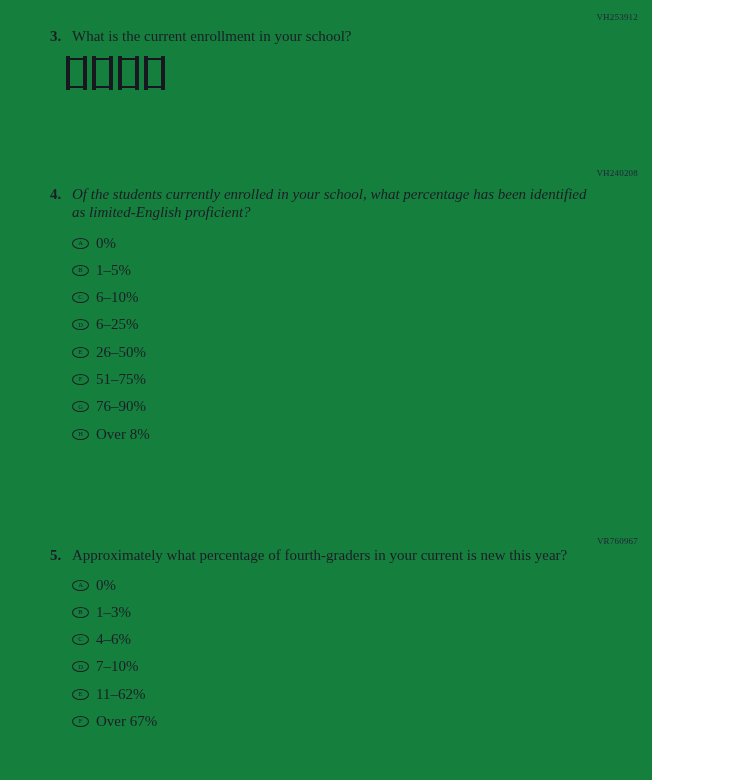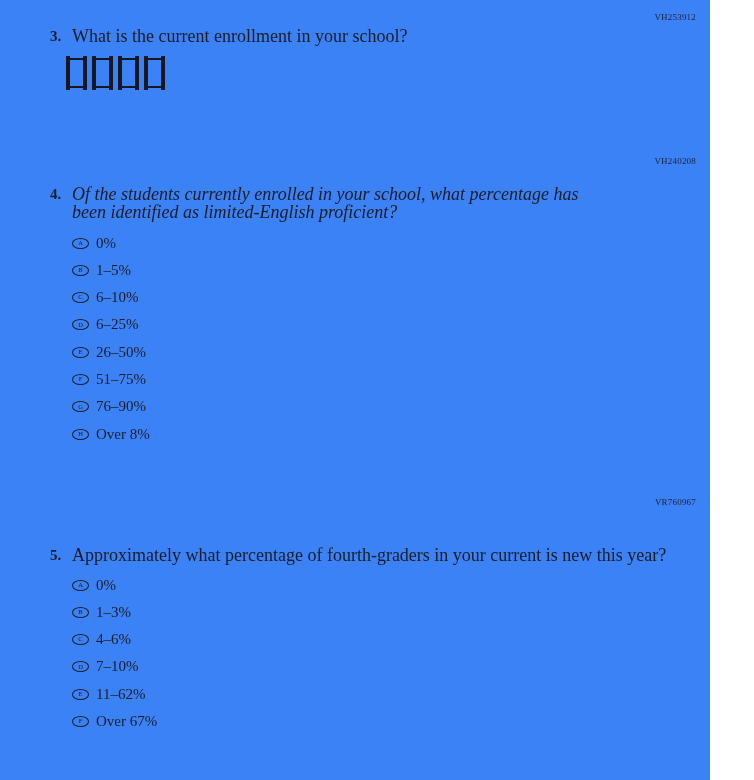--- a/index.html
+++ b/index.html
@@ -1,28 +1,28 @@
 <!DOCTYPE html>
 <html><head>
 <meta charset="utf-8">
 <style>
   html,body{margin:0;padding:0;background:#fff;}
   .page{
-    position:relative;width:710px;height:780px;background:#3b82f6;overflow:hidden;
-    font-family:"Liberation Serif","DejaVu Serif",serif;color:#1c1c26;
+    position:relative;width:624px;height:780px;background:#15803d;overflow:hidden;
+    font-family:"Liberation Serif","DejaVu Serif",serif;color:#1c1c26;padding-left:28px;
   }
   .code{position:absolute;right:14px;font-size:9px;letter-spacing:.2px;color:#23233a;}
-  .code-1{top:12px}.code-2{top:156px}.code-3{top:497px}
+  .code-1{top:12px}.code-2{top:168px}.code-3{top:536px}
 
   .qhead{position:absolute;left:50px;display:flex;}
   .q3-head{top:28px}
   .q4-head{top:186px}
   .q5-head{top:547px}
   .qnum{font-weight:bold;width:22px;flex:none;font-size:15px;line-height:17.5px;}
-  .qtext{font-size:18px;line-height:17.5px;}
+  .qtext{font-size:15px;line-height:17.5px;}
   .q4-head .qtext{max-width:520px;font-style:italic;}
   .q5-head .qtext{max-width:640px;}
 
   .digit-boxes{position:absolute;left:66px;top:58px;display:flex;gap:5px;}
   .dbox{
     position:relative;width:13px;height:26px;padding:0 4px;
     border-top:2px solid #17171f;border-bottom:2px solid #17171f;
   }
   .dbox::before,.dbox::after{
     content:"";position:absolute;top:-4px;bottom:-4px;width:4px;background:#17171f;

